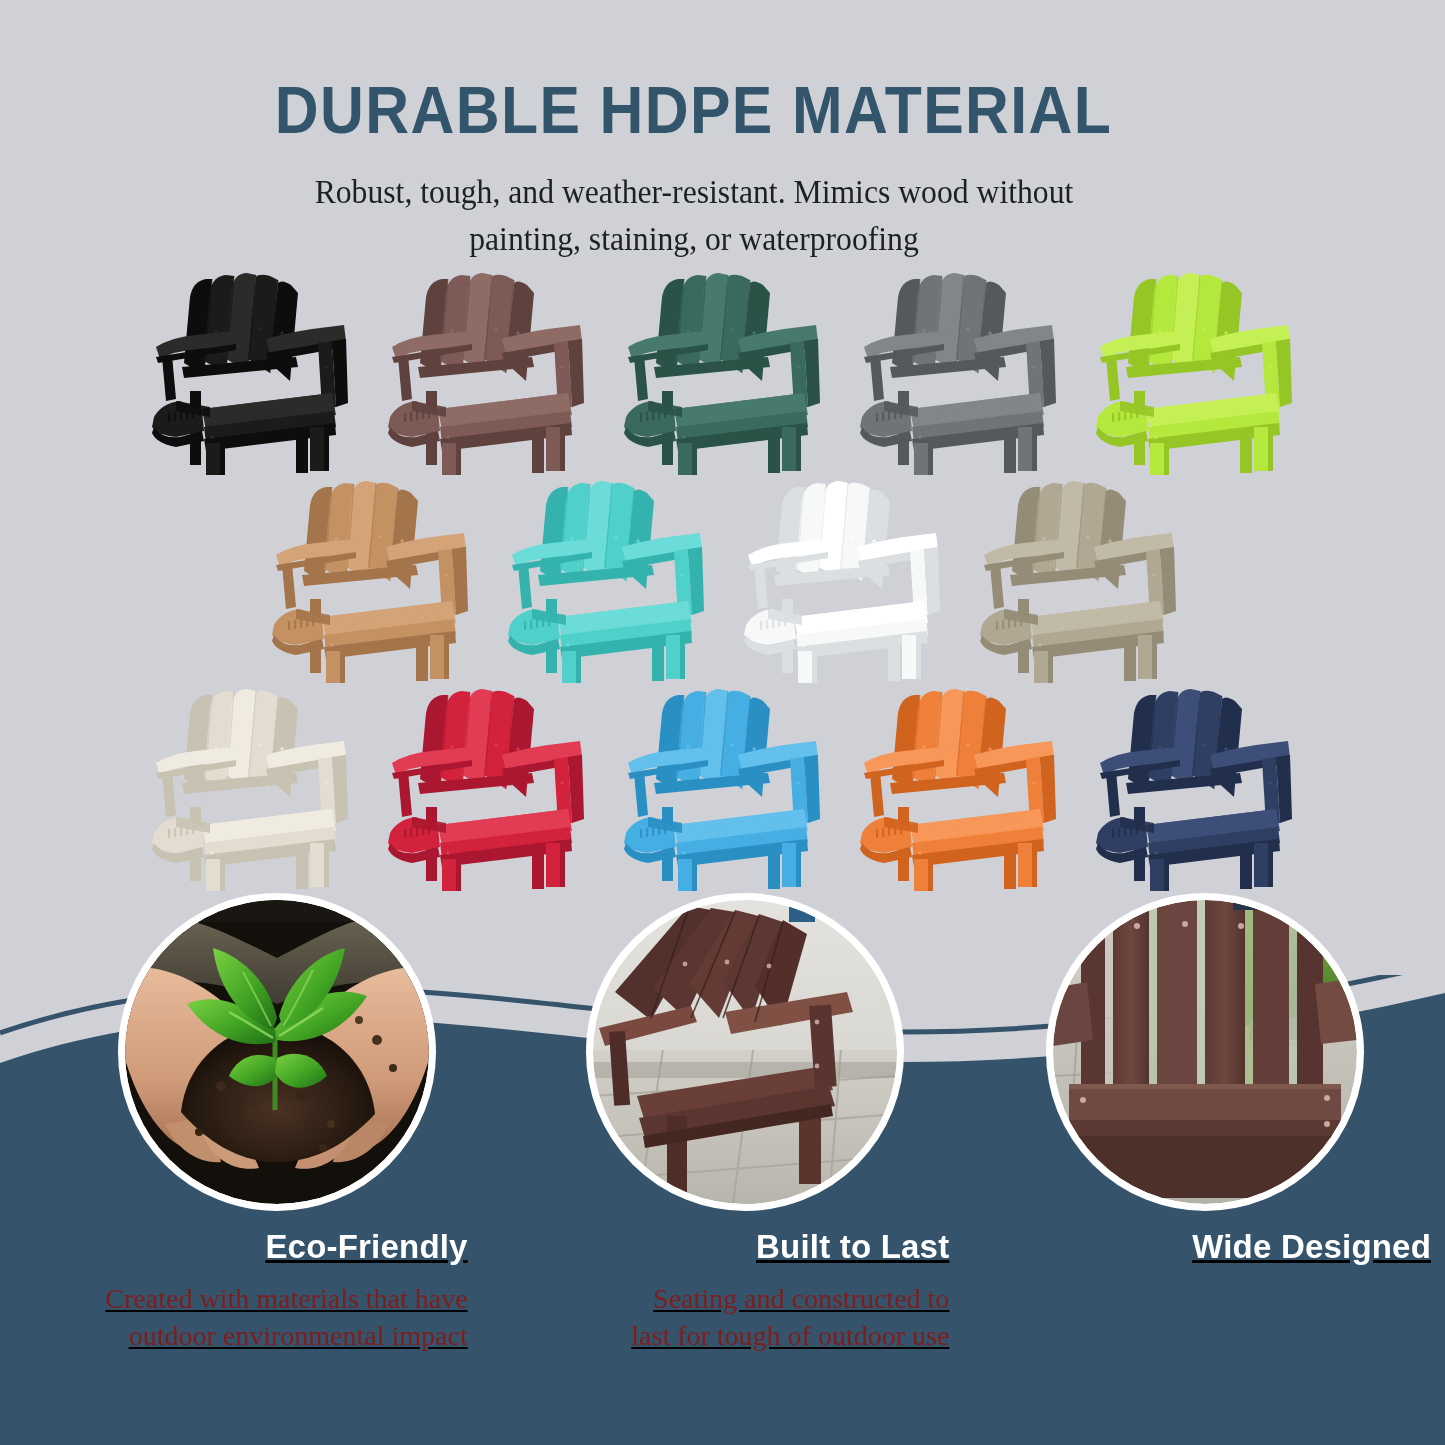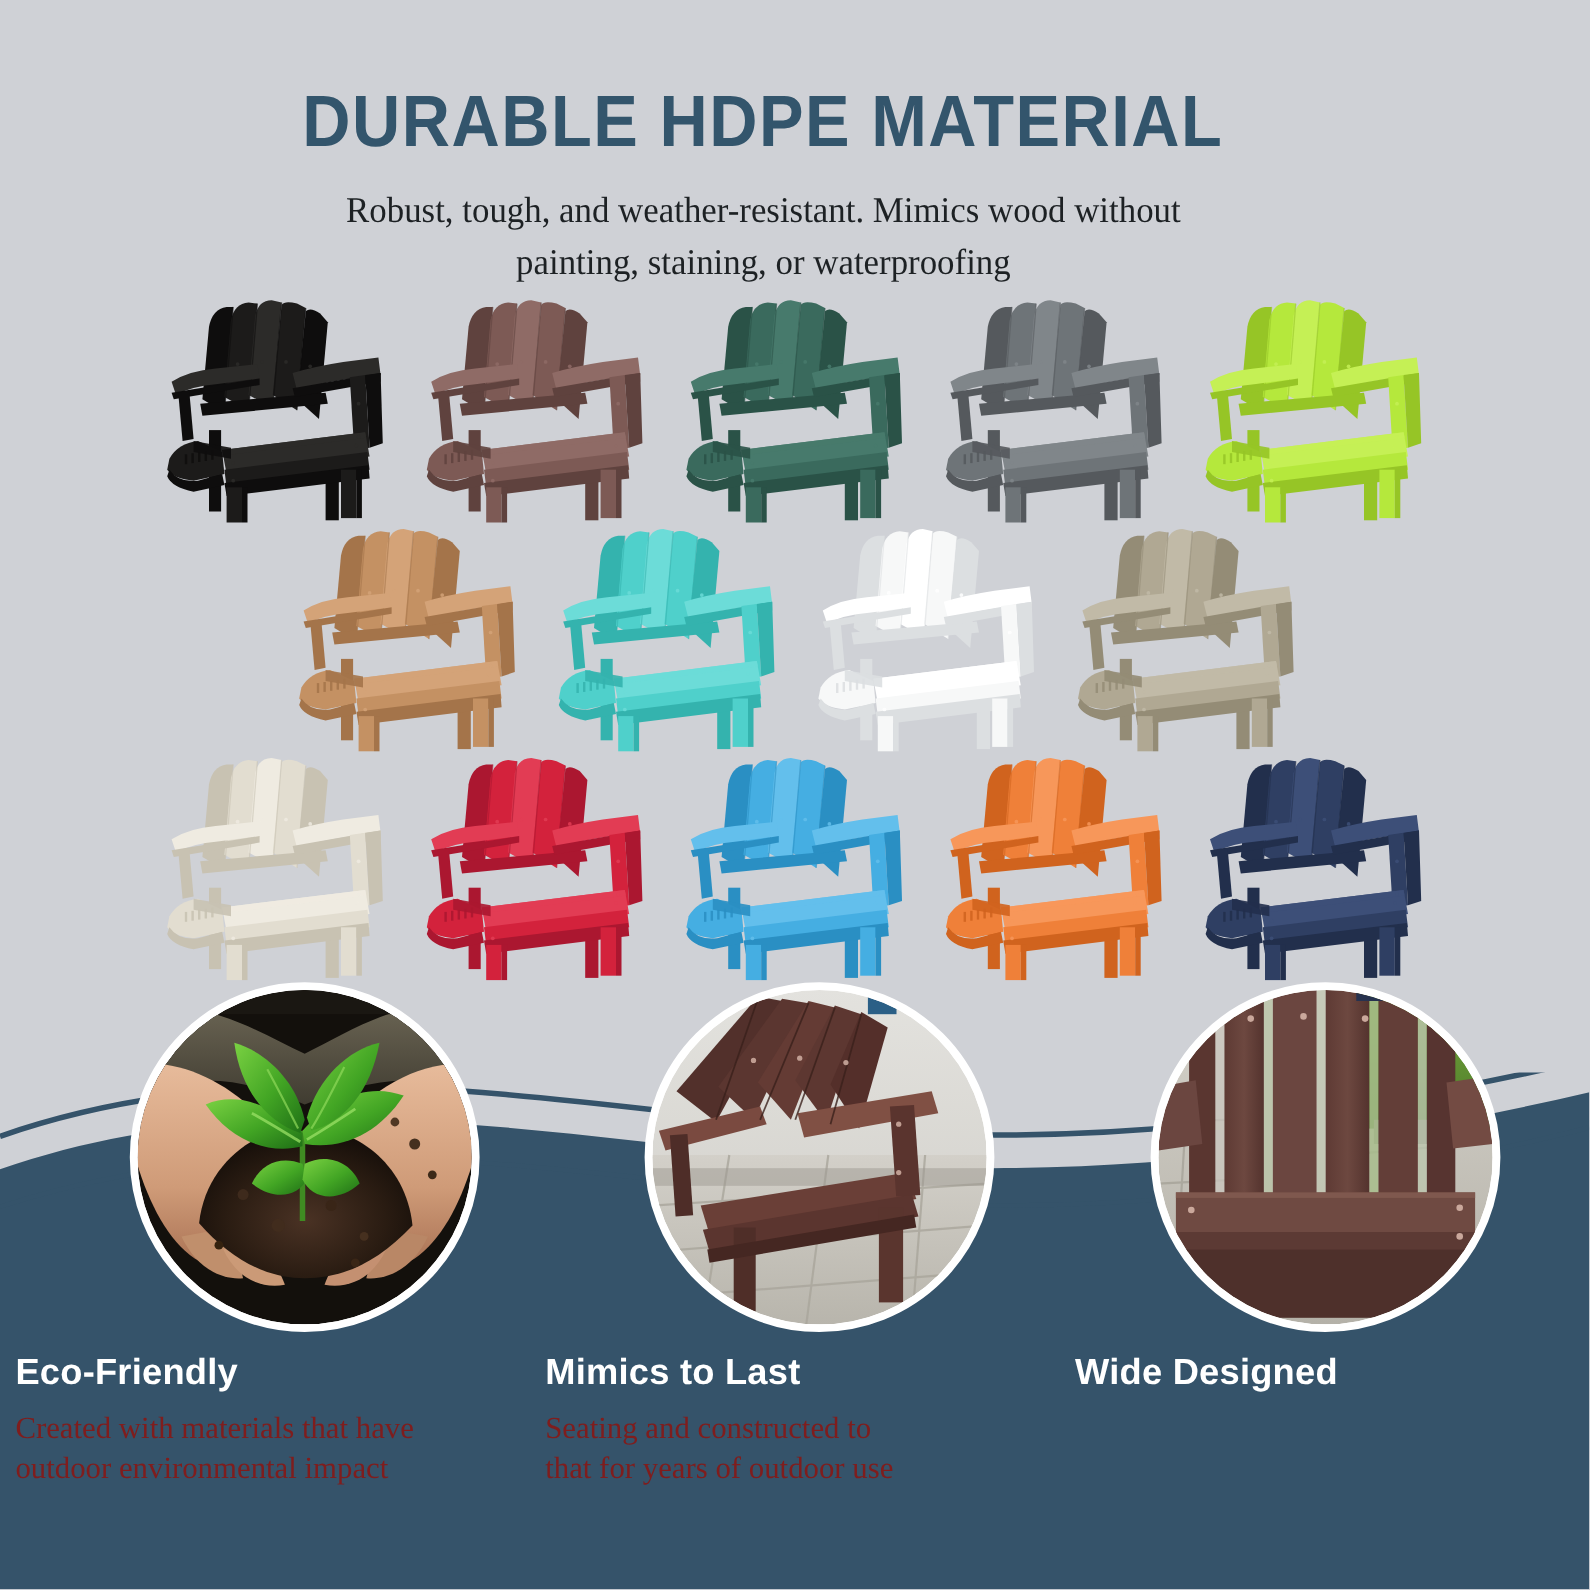--- a/index.html
+++ b/index.html
@@ -117,23 +117,24 @@
   
   .features {
     position: absolute;
     left: 0;
     top: 1228px;
     width: 1445px;
     display: flex;
   }
   .feature {
     flex: 1;
-    text-align: left;
+    text-align: right;
     padding: 0 14px;
     box-sizing: border-box;
+    text-decoration: underline;
   }
   .feature-title {
     font-family: "Liberation Sans", sans-serif;
     font-weight: bold;
     font-size: 33px;
     color: #ffffff;
     letter-spacing: 0.2px;
     margin: 0 0 14px 0;
   }
   .feature-desc {
@@ -1363,24 +1364,24 @@
 
   <div class="features">
     <div class="feature">
       <div class="feature-title">Eco-Friendly</div>
       <p class="feature-desc">
         <span>Created with materials that have</span><br>
         <span>outdoor environmental impact</span>
       </p>
     </div>
     <div class="feature">
-      <div class="feature-title">Mimics to Last</div>
+      <div class="feature-title">Built to Last</div>
       <p class="feature-desc">
         <span>Seating and constructed to</span><br>
-        <span>that for years of outdoor use</span>
+        <span>last for tough of outdoor use</span>
       </p>
     </div>
     <div class="feature">
       <div class="feature-title">Wide Designed</div>
     </div>
   </div>
 
 </div>
 
 </body></html>

